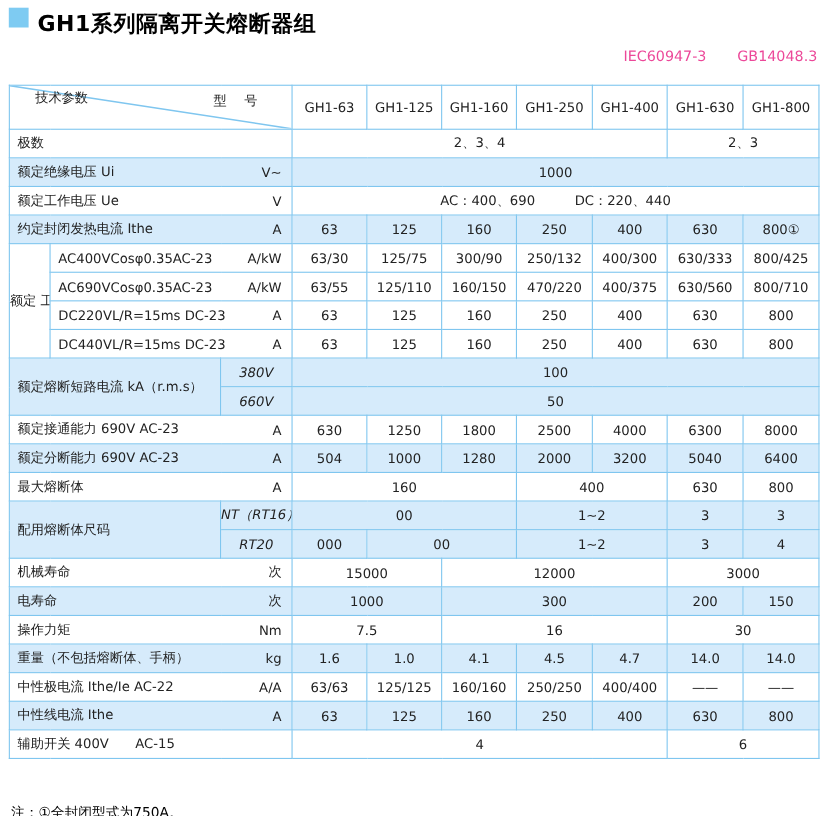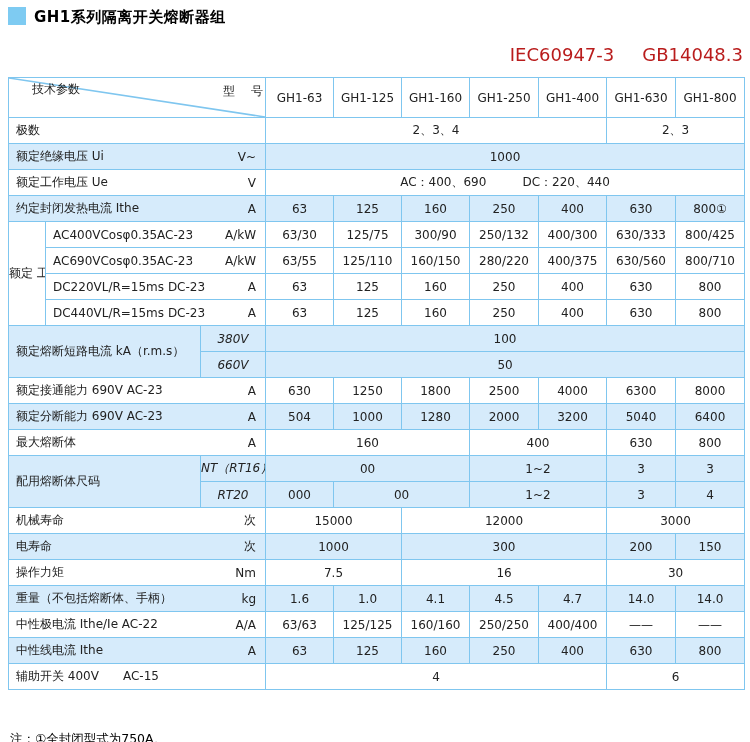--- a/index.html
+++ b/index.html
@@ -2,35 +2,35 @@
 <html><head>
 <meta charset="utf-8">
 <style>
   html,body{margin:0;padding:0;}
   body{
     width:750px;height:742px;position:relative;background:#ffffff;
     font-family:"DejaVu Sans","Liberation Sans",sans-serif;color:#222;
     -webkit-font-smoothing:antialiased;
   }
   .title-square{position:absolute;left:8px;top:7px;width:18px;height:18px;background:#7ecbf2;}
-  .page-title{position:absolute;left:34px;top:8px;font-size:15px;font-weight:bold;color:#000;letter-spacing:.5px;}
-  .standards{position:absolute;top:44px;right:7px;font-size:18px;color:#b91c1c;display:flex;gap:28px;}
+  .page-title{position:absolute;left:34px;top:8px;font-size:20px;font-weight:bold;color:#000;letter-spacing:.5px;}
+  .standards{position:absolute;top:44px;right:7px;font-size:13px;color:#ec4899;display:flex;gap:28px;}
   table.spec{
     position:absolute;left:8px;top:77px;width:736px;
     border-collapse:collapse;table-layout:fixed;font-size:12px;color:#222;
   }
   table.spec td{
     border:1px solid #7fc6ef;padding:0;text-align:center;vertical-align:middle;
     height:25px;overflow:hidden;white-space:nowrap;
   }
   tr.shade{background:#d6ebfb;}
   tr.header-row td{height:39px;}
   td.corner{position:relative;padding:0;}
   td.corner svg{position:absolute;left:0;top:0;width:100%;height:100%;}
-  .corner-tr{position:absolute;top:5px;right:0;letter-spacing:2px;}
+  .corner-tr{position:absolute;top:5px;right:29px;letter-spacing:2px;}
   .corner-bl{position:absolute;bottom:19px;left:7px;margin-left:16px;}
   td.label-cell{text-align:left;}
   .lc{display:flex;justify-content:space-between;align-items:center;height:100%;padding:0 9px 0 7px;}
   .lc .unit{white-space:nowrap;padding-left:4px;}
   td.group-narrow{white-space:pre-line;line-height:1.3;text-align:center;padding:0 1px;}
   td.sub-cell{text-align:center;font-style:italic;}
   .note{position:absolute;left:10px;top:708px;font-size:12.5px;color:#000;margin-top:23px;}
 </style>
 </head>
 <body>
@@ -139,21 +139,21 @@
       <tr>
         <td class="label-cell" colspan="2">
           <div class="lc">
             <span>AC690VCosφ0.35AC-23</span>
             <span class="unit">A/kW</span>
           </div>
         </td>
         <td colspan="1">63/55</td>
         <td colspan="1">125/110</td>
         <td colspan="1">160/150</td>
-        <td colspan="1">280/220</td>
+        <td colspan="1">470/220</td>
         <td colspan="1">400/375</td>
         <td colspan="1">630/560</td>
         <td colspan="1">800/710</td>
       </tr>
       <tr>
         <td class="label-cell" colspan="2">
           <div class="lc">
             <span>DC220VL/R=15ms  DC-23</span>
             <span class="unit">A</span>
           </div>

